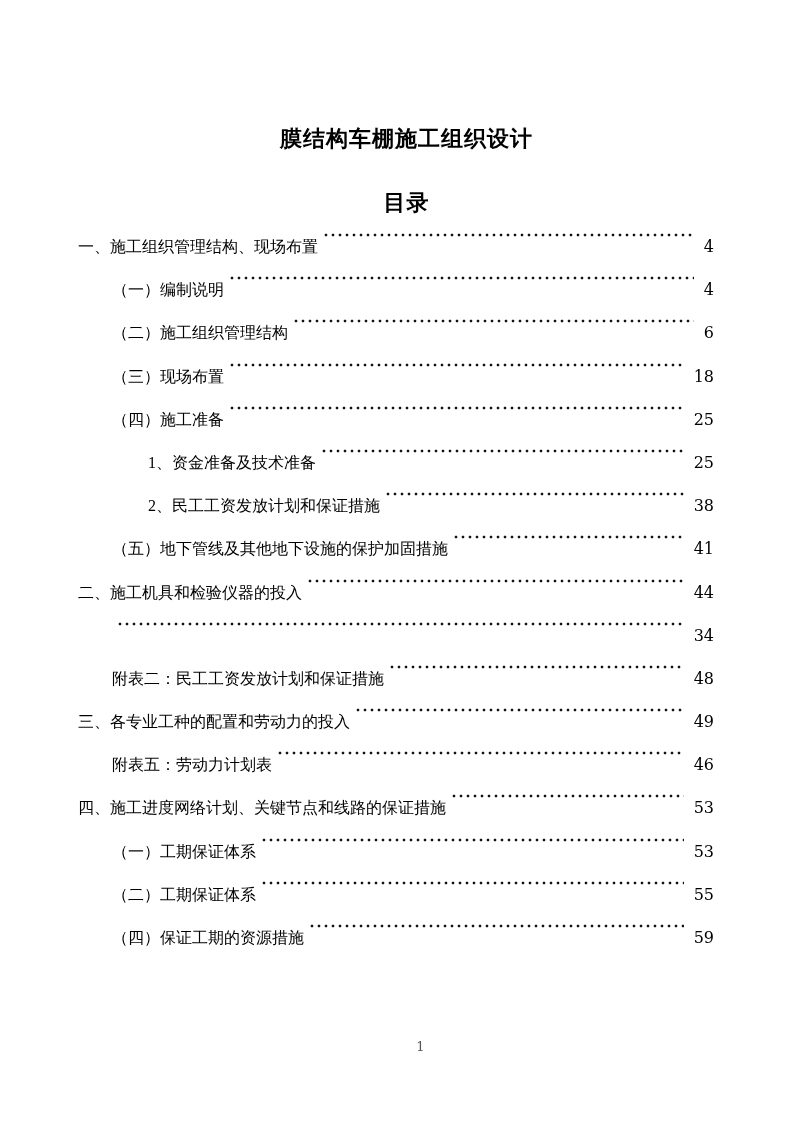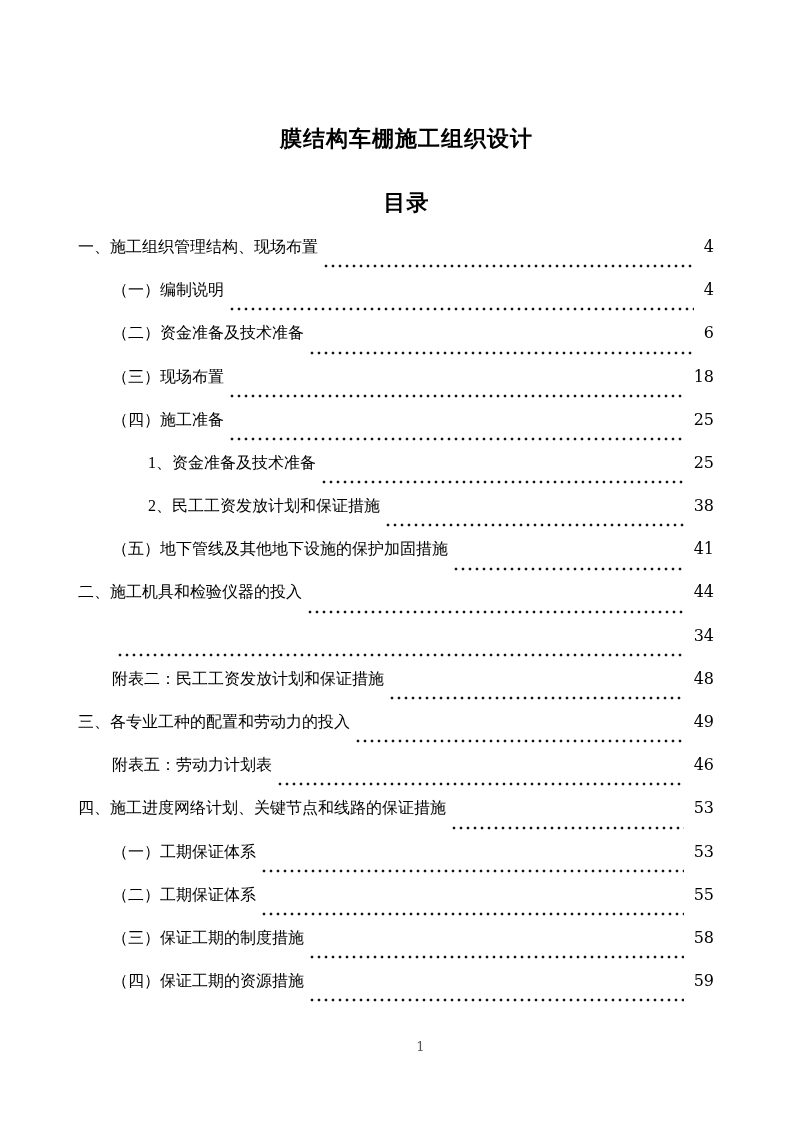--- a/index.html
+++ b/index.html
@@ -42,21 +42,21 @@
     letter-spacing: 1px;
   }
   .toc {
     position: absolute;
     top: 225px;
     left: 78px;
     width: 636px;
   }
   .toc-row {
     display: flex;
-    align-items: flex-end;
+    align-items: flex-start;
     height: 43.2px;
     line-height: 43.2px;
     font-size: 16px;
     white-space: nowrap;
     cursor: pointer;
   }
   .toc-row.lvl1 { padding-left: 34px; }
   .toc-row.lvl2 { padding-left: 70px; }
   .toc-label {
     flex: 0 0 auto;
@@ -103,21 +103,21 @@
       <span class="toc-label">一、施工组织管理结构、现场布置</span>
       <span class="leader"></span>
       <span class="toc-page">4</span>
     </div>
       <div class="toc-row lvl1">
       <span class="toc-label">（一）编制说明</span>
       <span class="leader"></span>
       <span class="toc-page">4</span>
     </div>
       <div class="toc-row lvl1">
-      <span class="toc-label">（二）资金准备及技术准备</span>
+      <span class="toc-label">（二）施工组织管理结构</span>
       <span class="leader"></span>
       <span class="toc-page">6</span>
     </div>
       <div class="toc-row lvl1">
       <span class="toc-label">（三）现场布置</span>
       <span class="leader"></span>
       <span class="toc-page">18</span>
     </div>
       <div class="toc-row lvl1">
       <span class="toc-label">（四）施工准备</span>
@@ -172,25 +172,20 @@
       <span class="toc-label">（一）工期保证体系</span>
       <span class="leader"></span>
       <span class="toc-page">53</span>
     </div>
       <div class="toc-row lvl1">
       <span class="toc-label">（二）工期保证体系</span>
       <span class="leader"></span>
       <span class="toc-page">55</span>
     </div>
       <div class="toc-row lvl1">
-      <span class="toc-label">（三）保证工期的制度措施</span>
-      <span class="leader"></span>
-      <span class="toc-page">58</span>
-    </div>
-      <div class="toc-row lvl1">
       <span class="toc-label">（四）保证工期的资源措施</span>
       <span class="leader"></span>
       <span class="toc-page">59</span>
     </div>
     </div>
 
   <div class="page-footer">1</div>
 
 </div>
 

